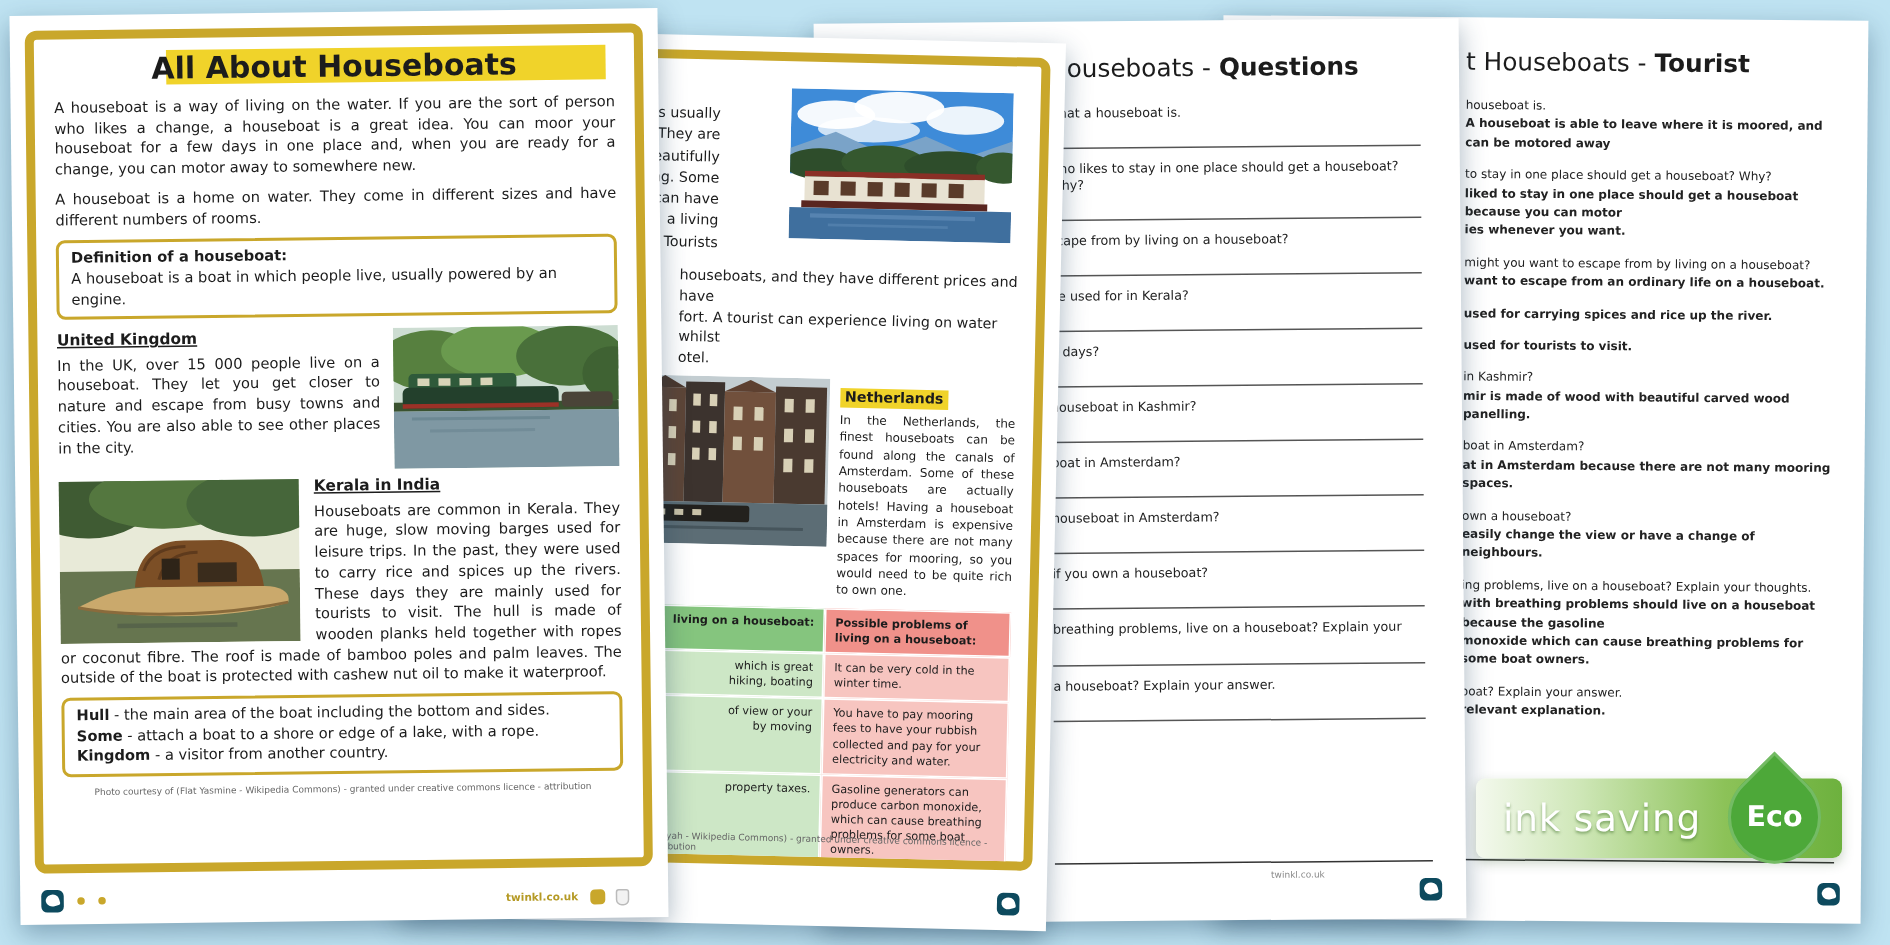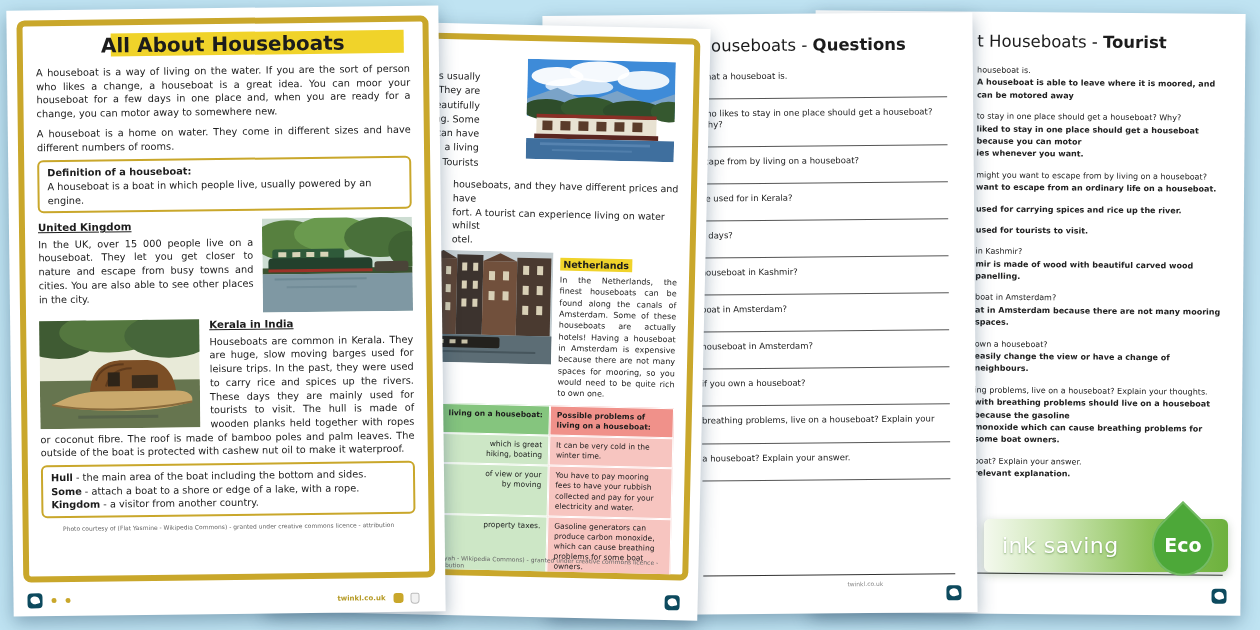--- a/index.html
+++ b/index.html
@@ -86,21 +86,21 @@
   .p4-line.a { font-weight:bold; }
   .p4-line.gap { margin-top:9px; }
   .p4-footrule { position:absolute; left:162px; right:18px; bottom:40px; border-top:1.5px solid #333; }
   .p4-logo { position:absolute; right:14px; bottom:12px; }
 
   
   .ink-banner { position:absolute; left:984px; top:519px; width:244px; height:53px; z-index:50;
     background:linear-gradient(90deg,#f4f9ee 0%,#cfe7b8 28%,#8cc258 68%,#6db13e 100%);
     border-radius:6px; display:flex; align-items:center; padding-left:18px;
     box-shadow:0 3px 8px rgba(40,80,30,.25); }
-  .ink-banner-label { font-size:22px; color:#fff; letter-spacing:.5px; text-shadow:0 1px 2px rgba(60,110,40,.55); }
+  .ink-banner-label { font-size:25px; color:#fff; letter-spacing:.5px; text-shadow:0 1px 2px rgba(60,110,40,.55); }
   .eco-leaf { position:absolute; right:14px; top:50%; transform:translateY(-52%) rotate(45deg);
     width:62px; height:62px; background:#4da839; border-radius:0 100% 100% 100%;
     box-shadow:inset 0 0 0 2px rgba(255,255,255,.22); }
   .eco-leaf-label { position:absolute; inset:0; display:flex; align-items:center; justify-content:center;
     transform:rotate(-45deg); color:#fff; font-size:19px; font-weight:bold; }
 </style>
 </head>
 <body>
 
 <div class="canvas">

